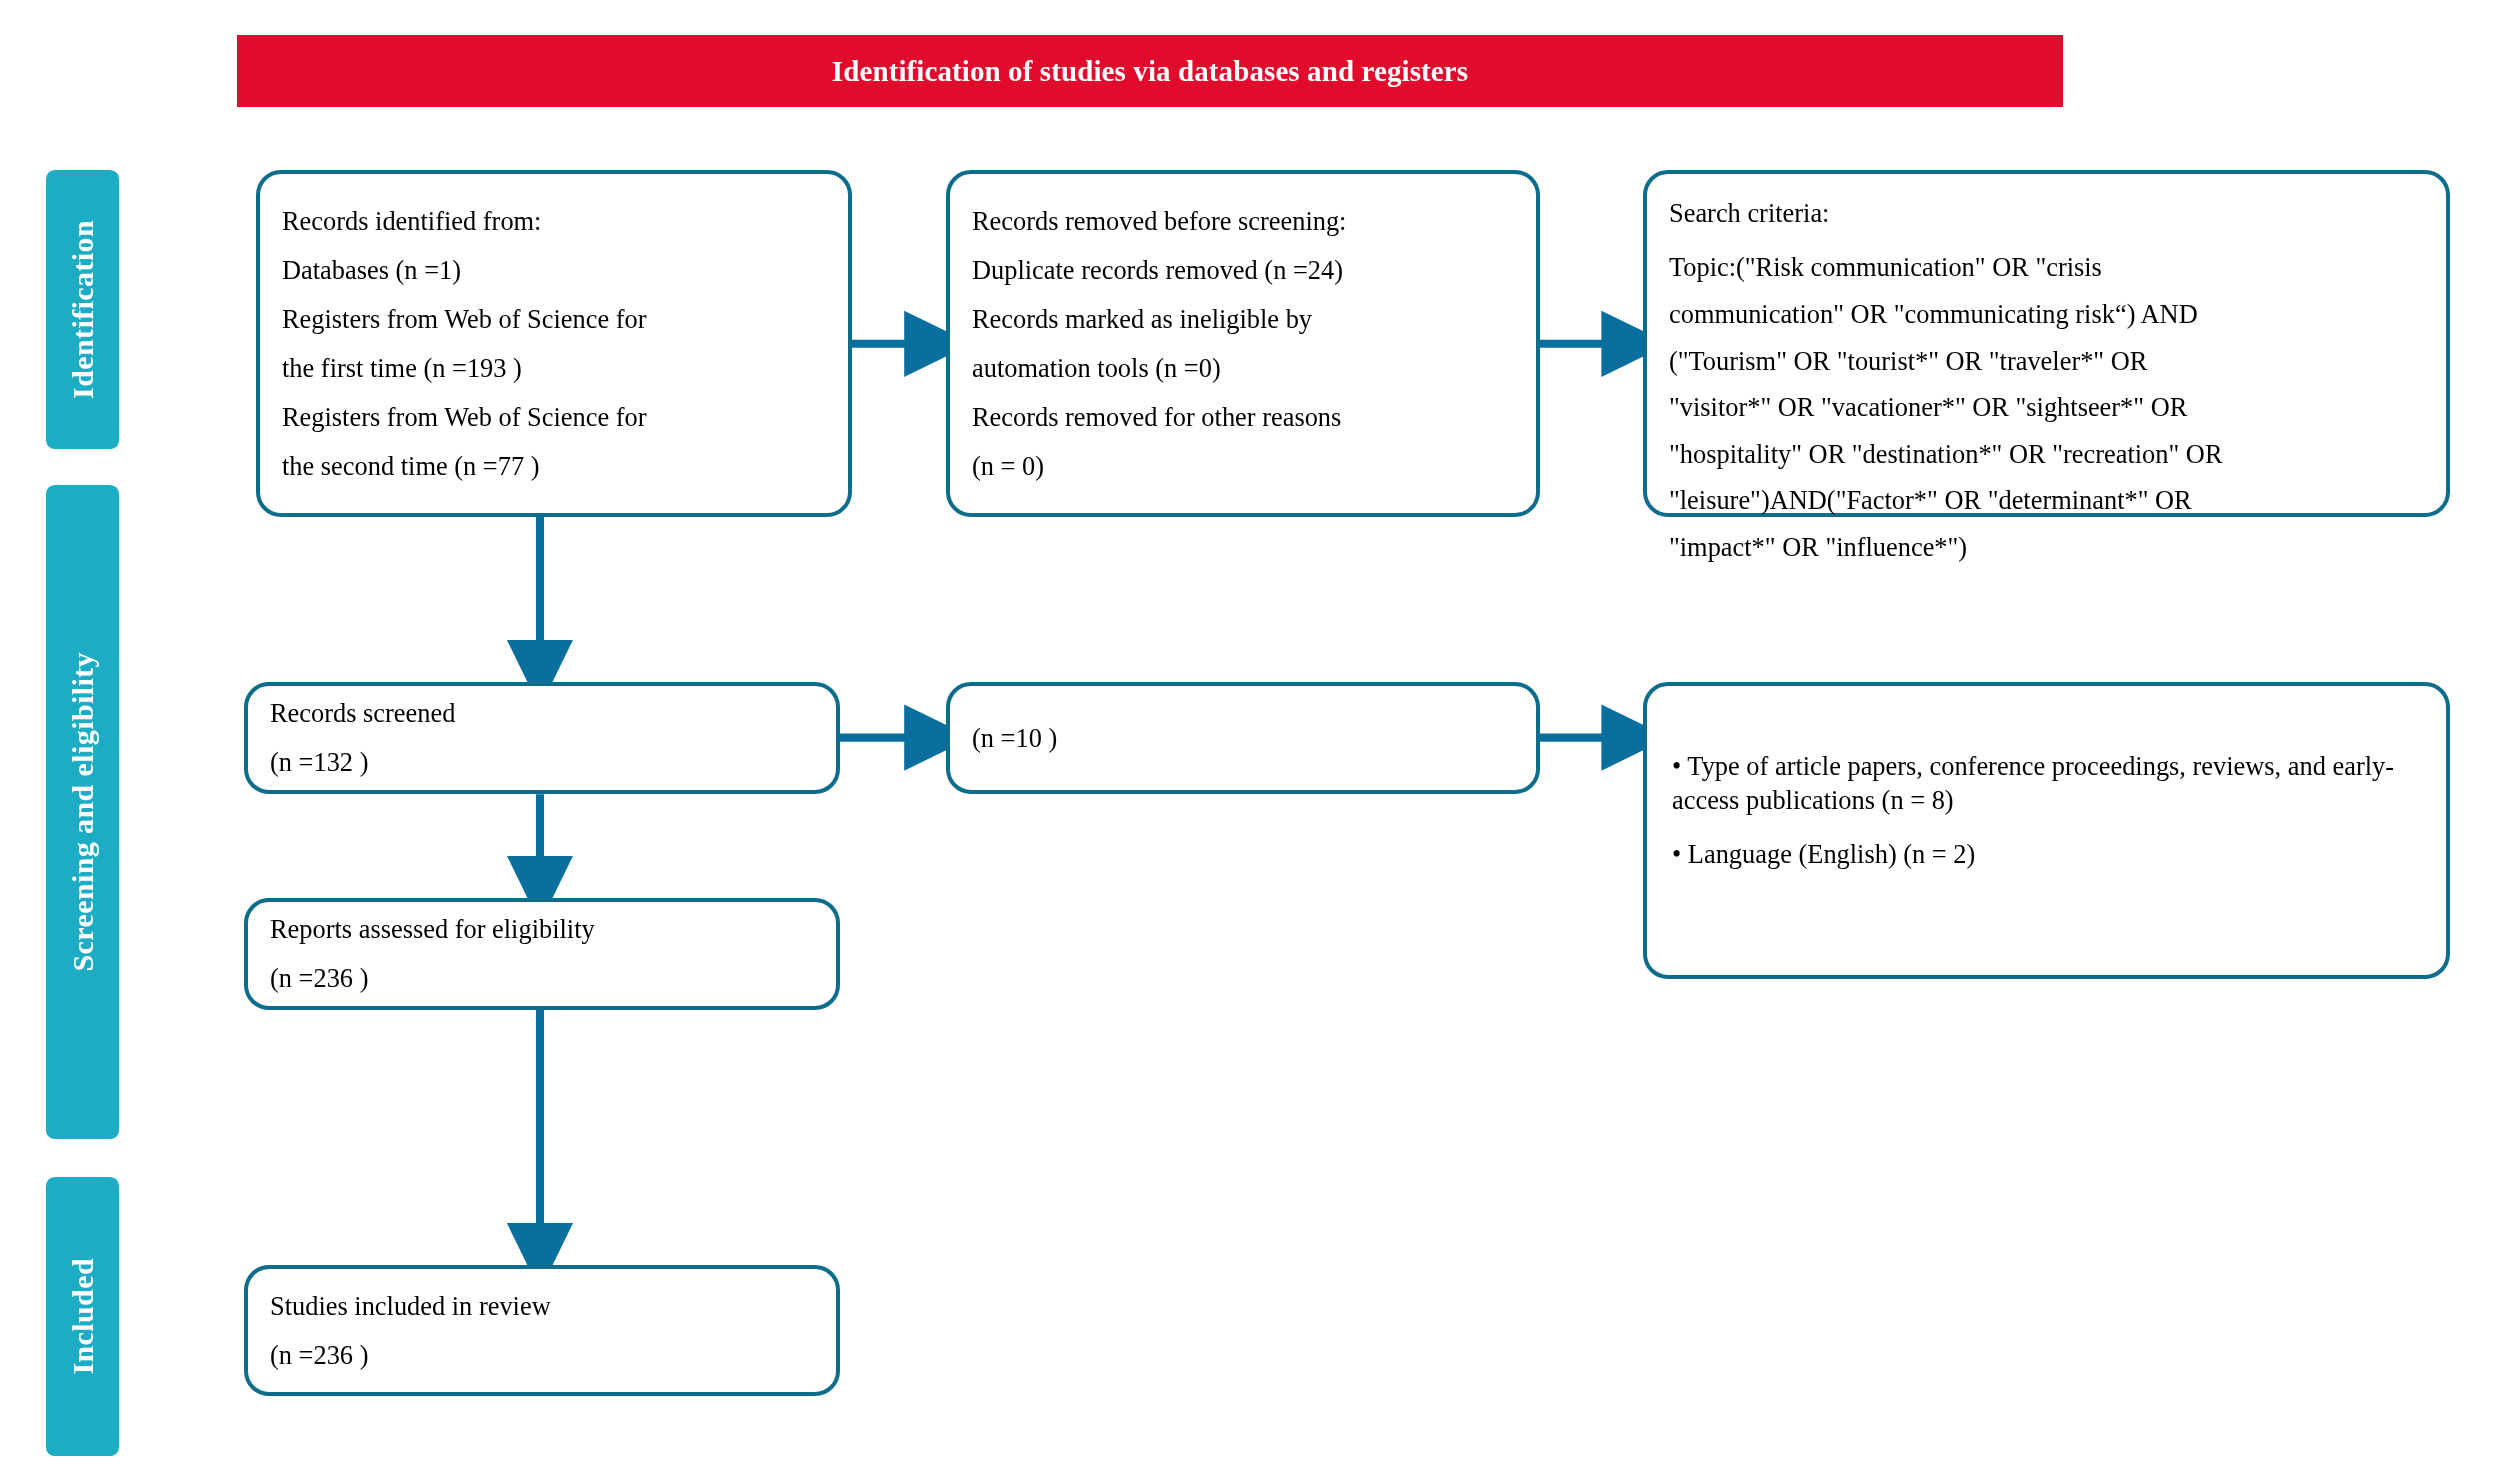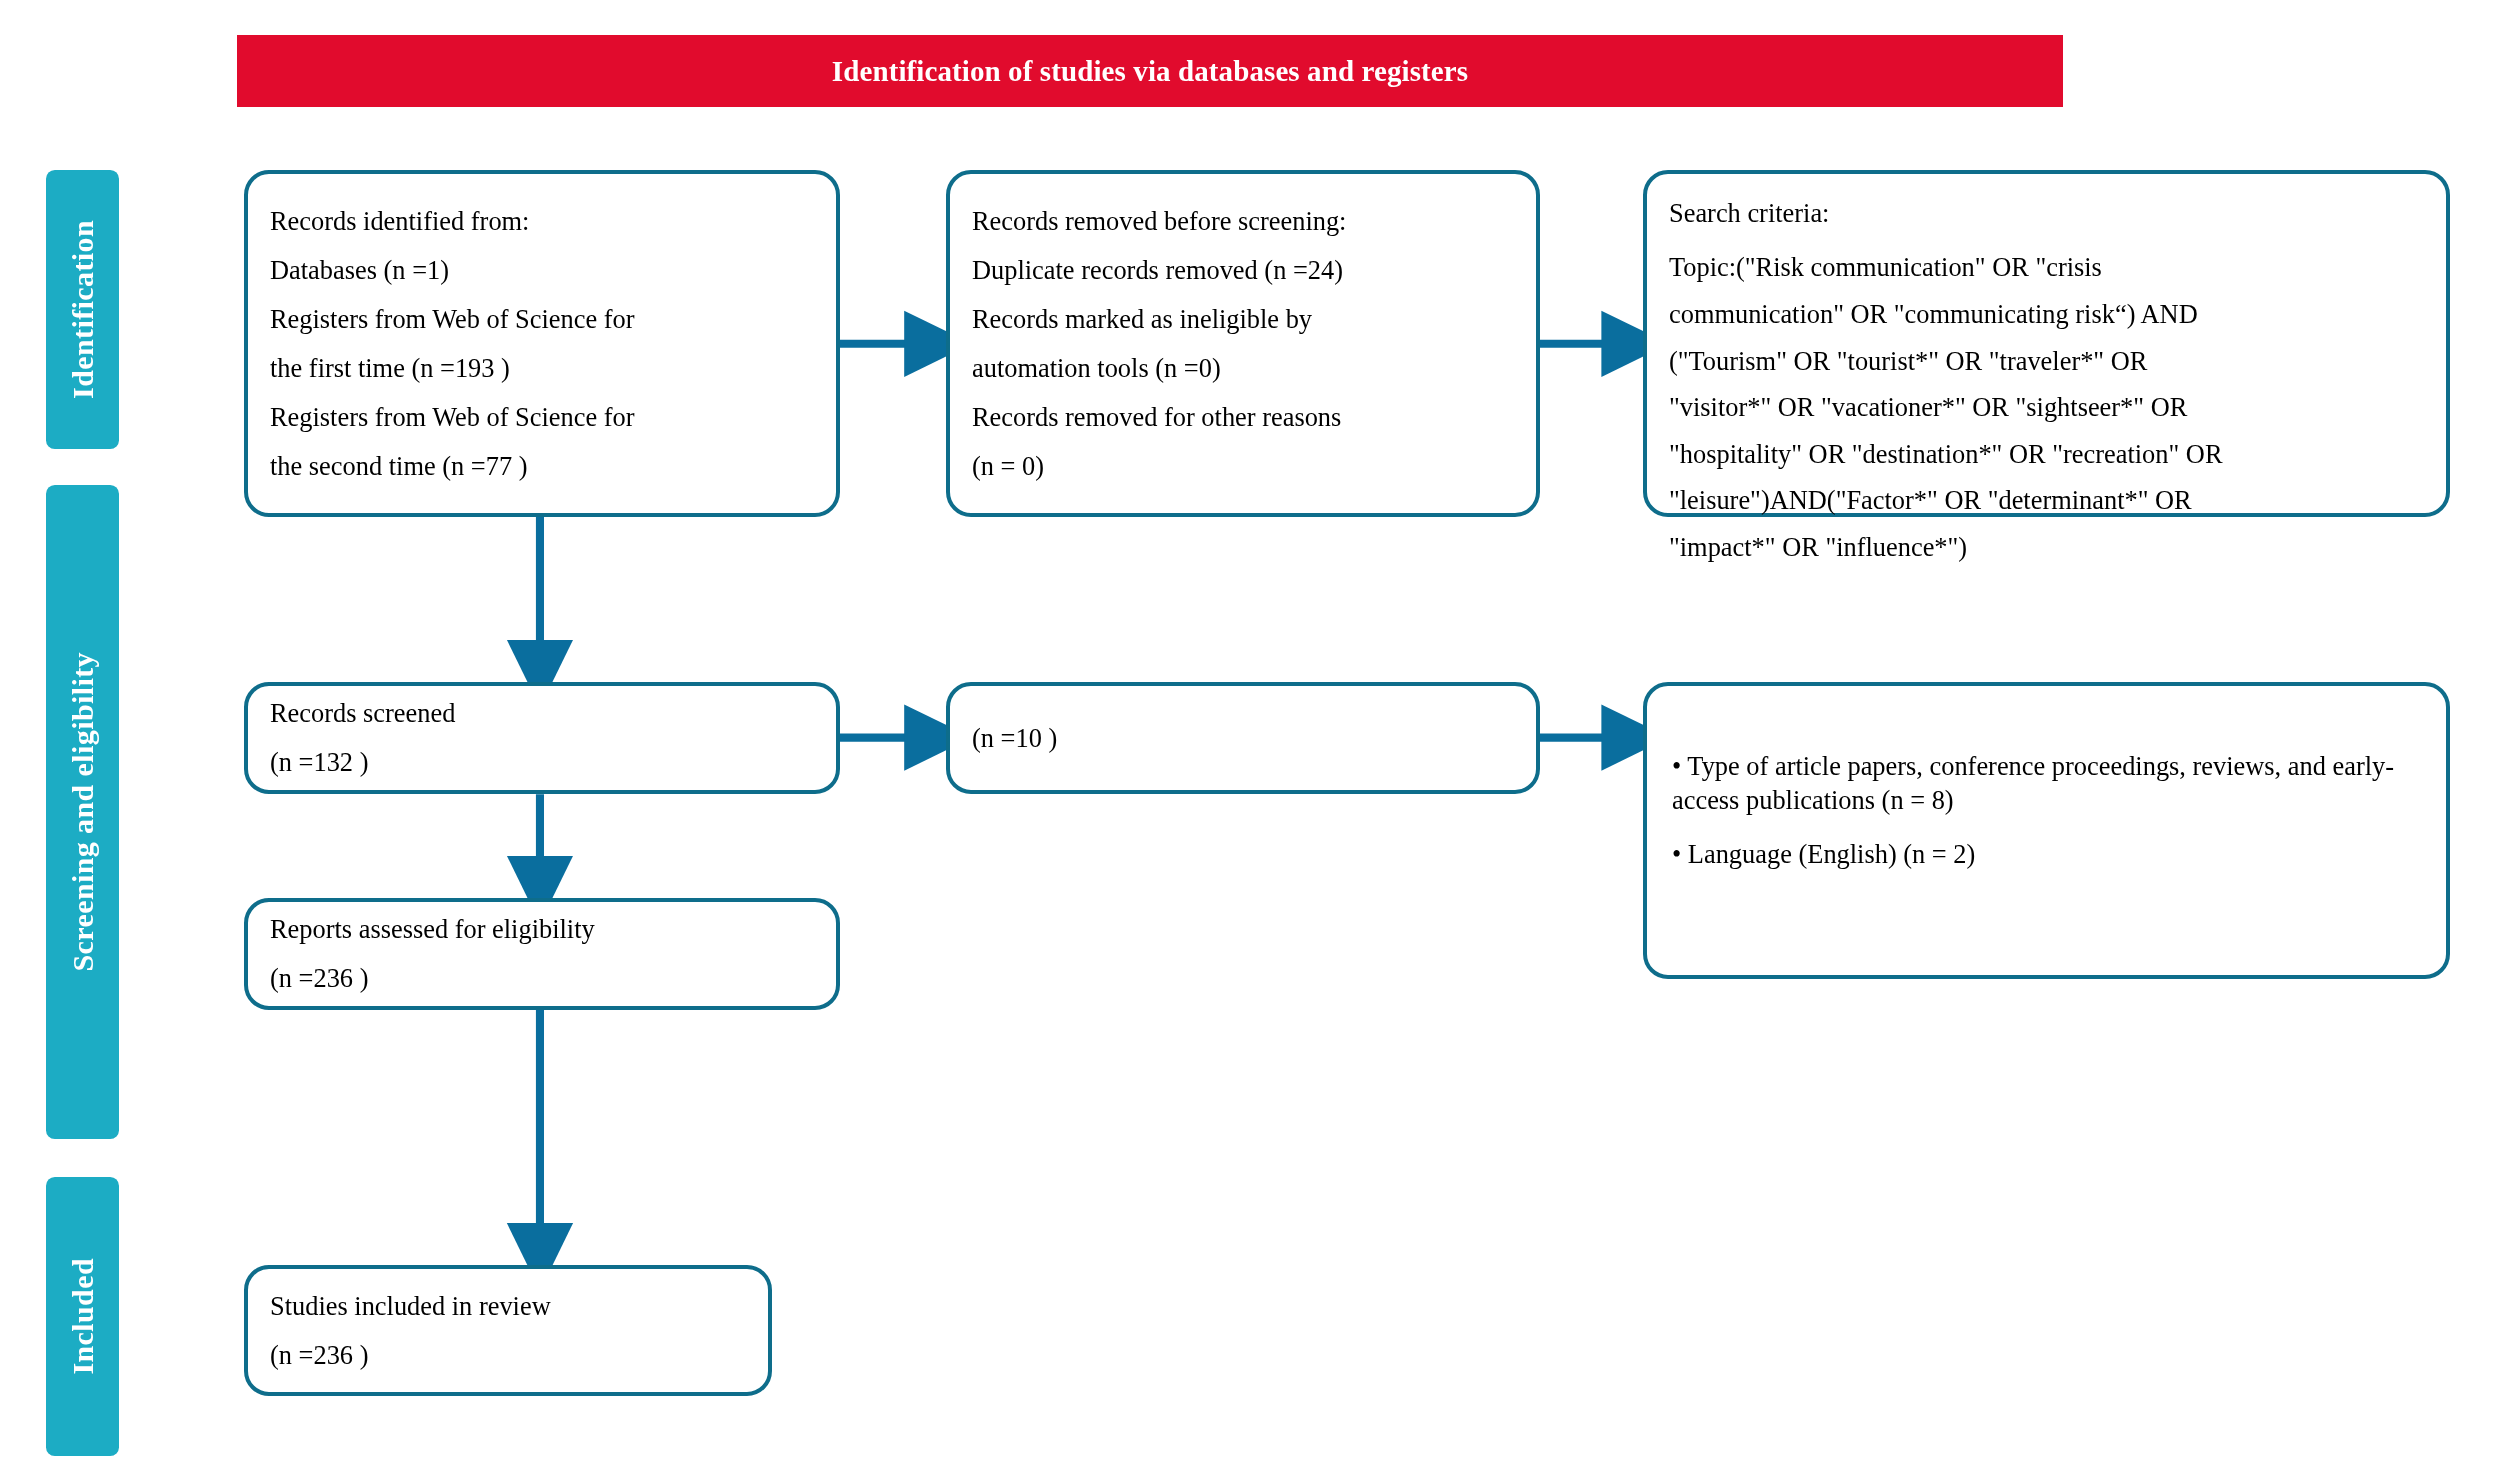--- a/index.html
+++ b/index.html
@@ -126,21 +126,21 @@
   </div>
 
   <div class="stage" style="left:46px; top:485px; width:73px; height:654px;">
     <span class="stage-label">Screening and eligibility</span>
   </div>
 
   <div class="stage" style="left:46px; top:1177px; width:73px; height:279px;">
     <span class="stage-label">Included</span>
   </div>
 
-  <div class="box" style="left:244px; top:170px; width:596px; height:347px;">
+  <div class="box" style="left:256px; top:170px; width:596px; height:347px;">
     <p class="tight">Records identified from:</p>
     <p>Databases (n =1)</p>
     <p>Registers from Web of Science for</p>
     <p class="tight">the first time (n =193 )</p>
     <p>Registers from Web of Science for</p>
     <p class="tight">the second time (n =77 )</p>
   </div>
 
   <div class="box" style="left:946px; top:170px; width:594px; height:347px;">
     <p class="tight">Records removed before screening:</p>
@@ -176,19 +176,19 @@
   <div class="box" style="left:1643px; top:682px; width:807px; height:297px; padding:25px 25px; justify-content:flex-start;">
     <p class="bullet" style="margin-top:38px;">• Type of article papers, conference proceedings, reviews, and early-access publications (n = 8)</p>
     <p class="bullet" style="margin-top:19px;">• Language (English) (n = 2)</p>
   </div>
 
   <div class="box" style="left:244px; top:898px; width:596px; height:112px;">
     <p>Reports assessed for eligibility</p>
     <p>(n =236 )</p>
   </div>
 
-  <div class="box" style="left:244px; top:1265px; width:528px; height:131px;">
+  <div class="box" style="left:244px; top:1265px; width:596px; height:131px;">
     <p>Studies included in review</p>
     <p>(n =236 )</p>
   </div>
 
 </div>
 
 
 </body></html>

